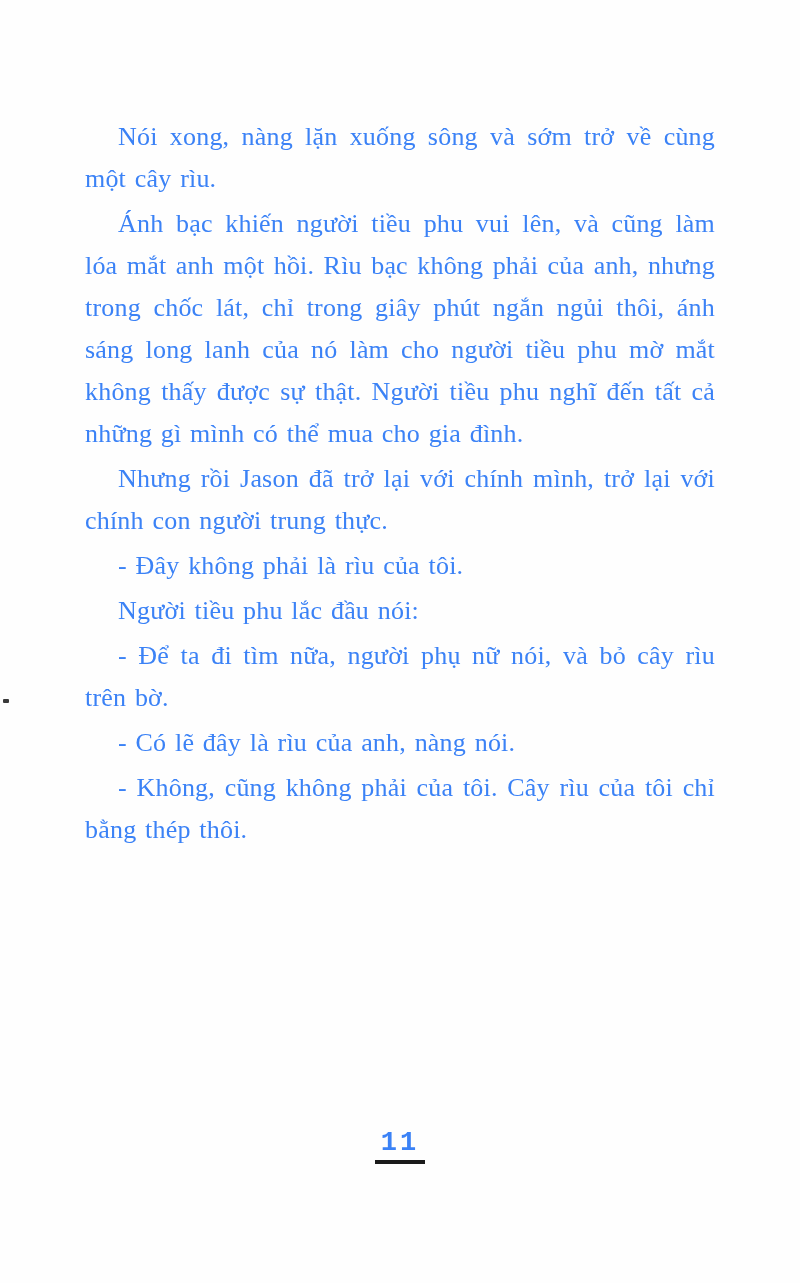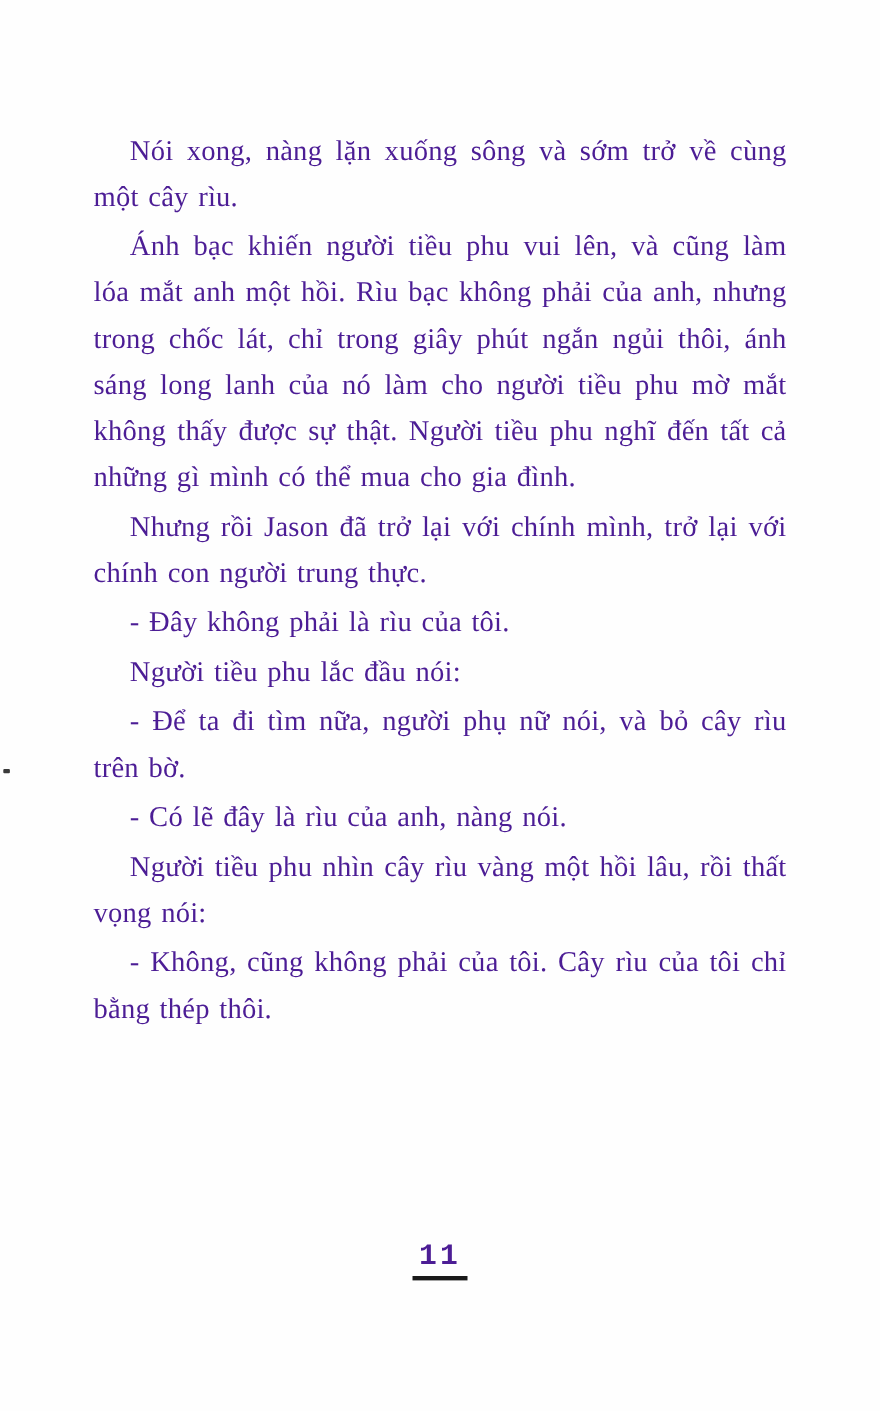--- a/index.html
+++ b/index.html
@@ -7,21 +7,21 @@
     padding: 0;
     background: #ffffff;
   }
   .page {
     position: relative;
     width: 800px;
     height: 1283px;
     background: #fefefe;
     overflow: hidden;
     font-family: "Liberation Serif", "DejaVu Serif", serif;
-    color: #4c1d95;
+    color: #3b82f6;
   }
   .text-block {
     position: absolute;
     top: 116px;
     left: 85px;
     width: 630px;
   }
   .text-block p {
     margin: 0 0 3px 0;
     font-size: 26px;
@@ -65,21 +65,20 @@
   <span class="scan-speck"></span>
 
   <div class="text-block">
     <p>Nói xong, nàng lặn xuống sông và sớm trở về cùng một cây rìu.</p>
     <p>Ánh bạc khiến người tiều phu vui lên, và cũng làm lóa mắt anh một hồi. Rìu bạc không phải của anh, nhưng trong chốc lát, chỉ trong giây phút ngắn ngủi thôi, ánh sáng long lanh của nó làm cho người tiều phu mờ mắt không thấy được sự thật. Người tiều phu nghĩ đến tất cả những gì mình có thể mua cho gia đình.</p>
     <p>Nhưng rồi Jason đã trở lại với chính mình, trở lại với chính con người trung thực.</p>
     <p>- Đây không phải là rìu của tôi.</p>
     <p>Người tiều phu lắc đầu nói:</p>
     <p>- Để ta đi tìm nữa, người phụ nữ nói, và bỏ cây rìu trên bờ.</p>
     <p>- Có lẽ đây là rìu của anh, nàng nói.</p>
-    <p>Người tiều phu nhìn cây rìu vàng một hồi lâu, rồi thất vọng nói:</p>
     <p>- Không, cũng không phải của tôi. Cây rìu của tôi chỉ bằng thép thôi.</p>
   </div>
 
   <div class="footer">
     <span class="page-number">11</span>
   </div>
 
 </div>
 
 </body></html>

